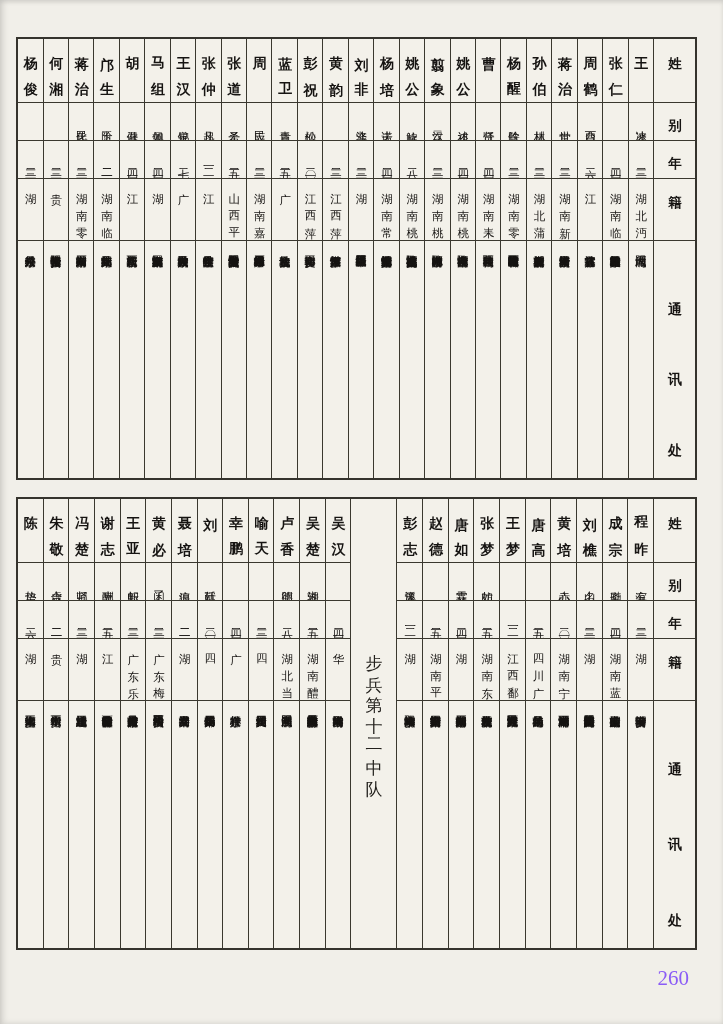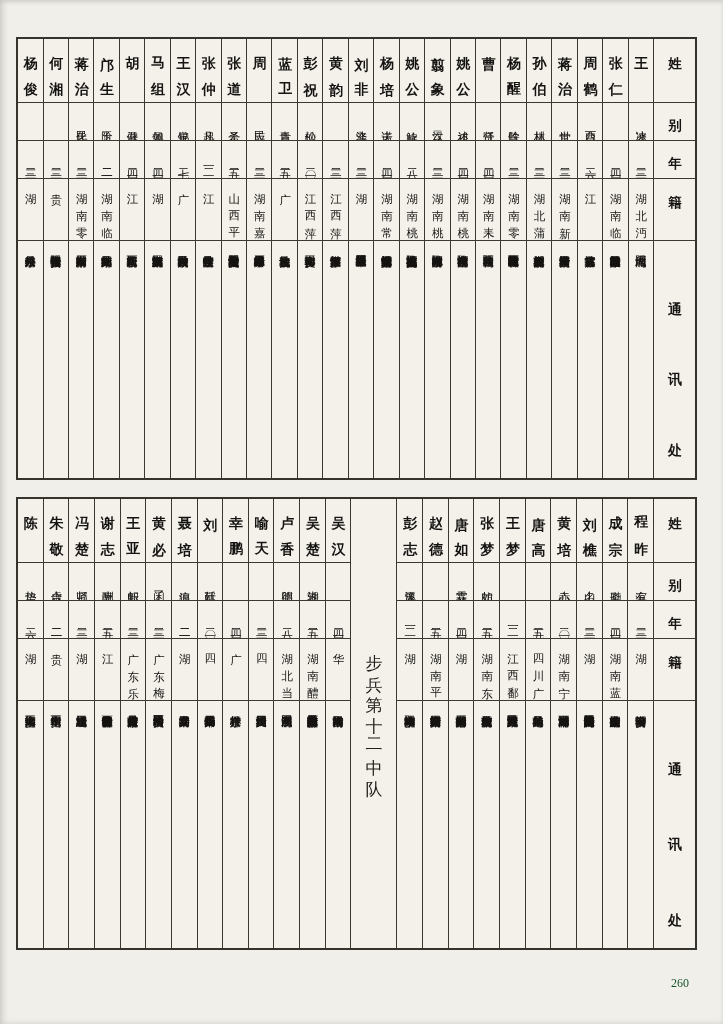--- a/index.html
+++ b/index.html
@@ -67,22 +67,22 @@
     text-orientation: upright;
     font-size: 17px;
     letter-spacing: 21px;
     padding-top: 142px;
     color: #23211d;
   }
 
   .page-number {
     position: absolute;
     right: 34px; bottom: 33px;
-    font-size: 12px;
-    color: #14532d;
+    font-size: 21px;
+    color: #8b5cf6;
   }
 </style>
 </head>
 <body>
 
 <div class="page">
   <div class="rtable" id="table-top">
       <div class="col hdr">
         <div class="cell r-name just">
           <span>姓名</span>

